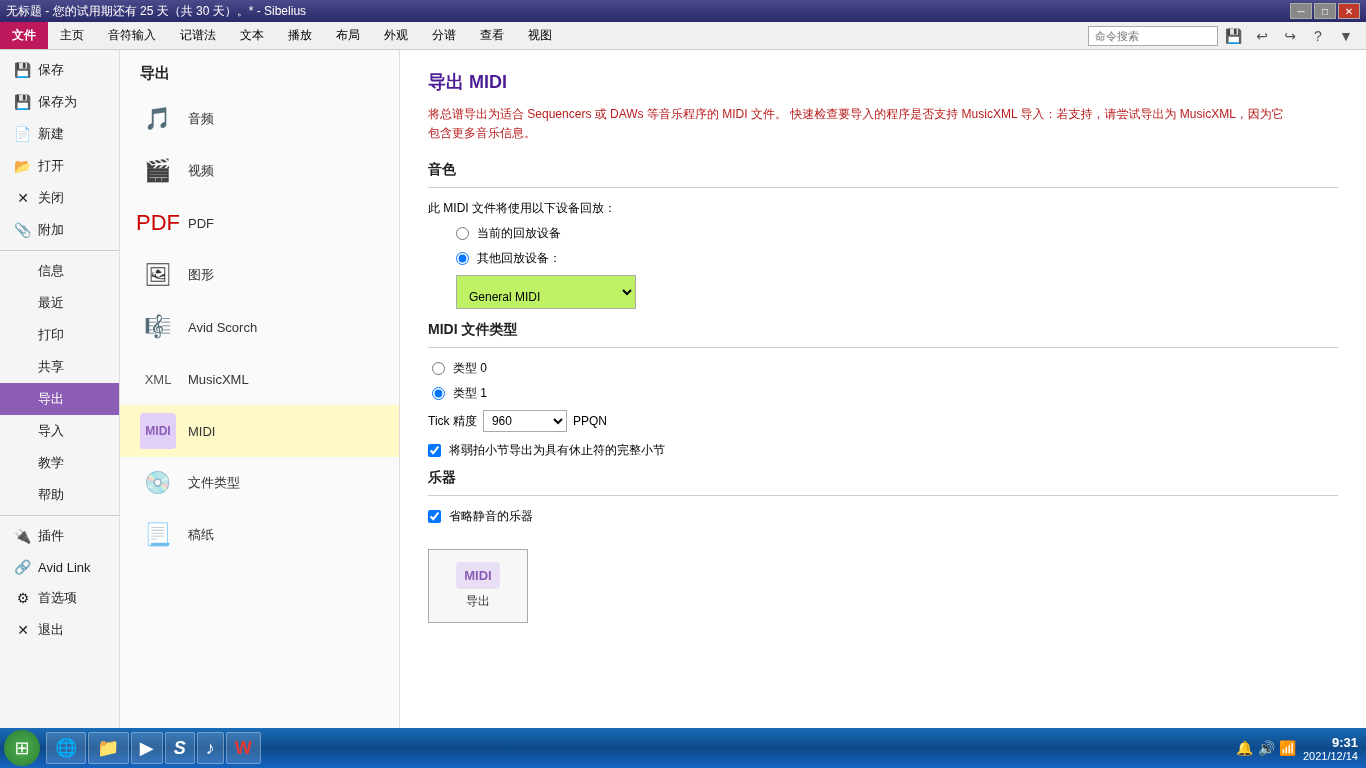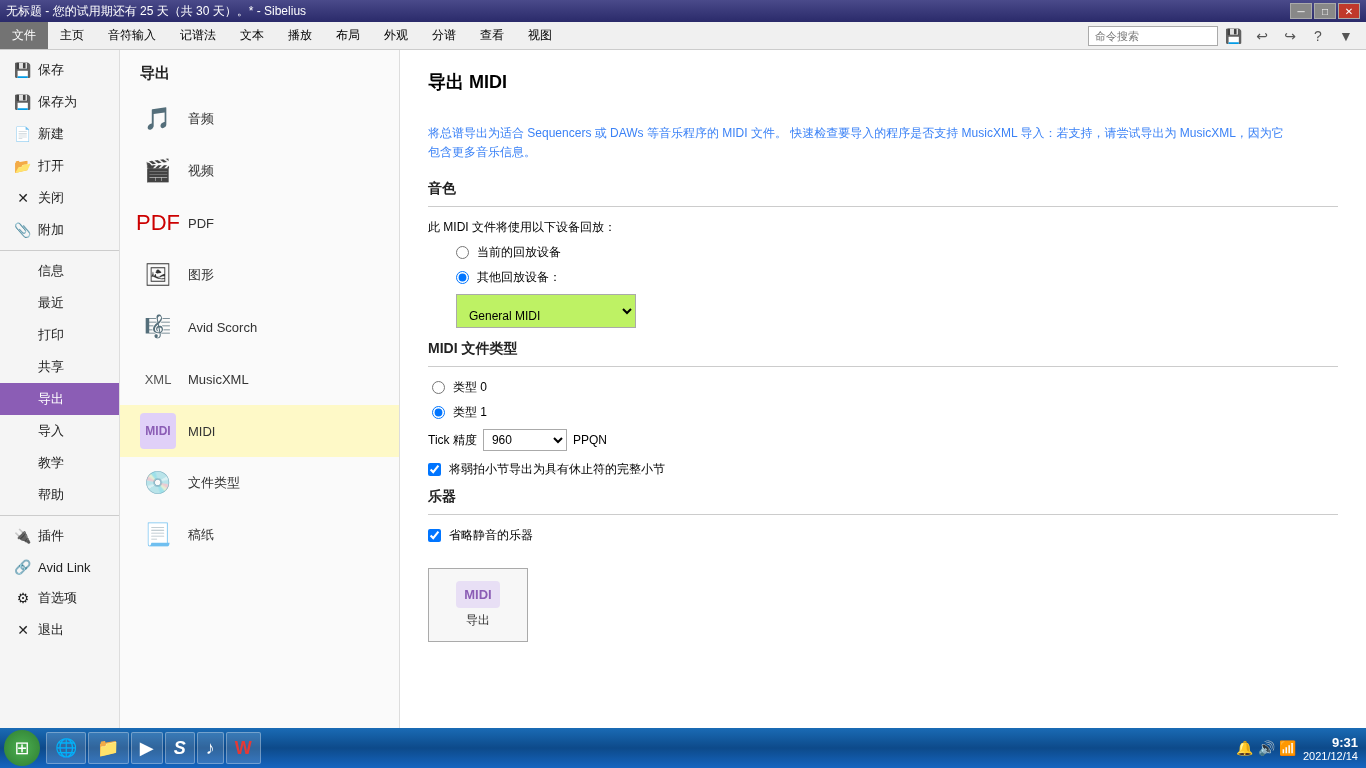--- a/index.html
+++ b/index.html
@@ -37,21 +37,21 @@
       border-bottom: 1px solid #ccc;
     }
     .menu-tab {
       padding: 4px 12px;
       font-size: 12px;
       cursor: pointer;
       height: 100%;
       display: flex; align-items: center;
       white-space: nowrap;
     }
-    .menu-tab.active { background: #737373; color: white; }
+    .menu-tab.active { background: #be185d; color: white; font-weight: bold; }
     #menu-search {
       margin-left: auto;
       display: flex;
       align-items: center;
       gap: 4px;
       padding-right: 8px;
     }
     #search-input {
       width: 130px;
       height: 20px;
@@ -119,26 +119,26 @@
     
     #right-panel {
       flex: 1;
       padding: 20px 28px;
       overflow-y: auto;
       background: white;
     }
     .rp-title {
       font-size: 18px;
       font-weight: bold;
-      color: #000000;
-      margin-bottom: 30px;
+      color: #4c1d95;
+      margin-bottom: 11px;
     }
     .rp-desc {
       font-size: 12px;
-      color: #3b82f6;
+      color: #b91c1c;
       line-height: 1.6;
       margin-bottom: 18px;
       max-width: 860px;
     }
     .section-title {
       font-size: 14px;
       font-weight: bold;
       color: #222;
       margin-bottom: 8px;
       margin-top: 10px;

